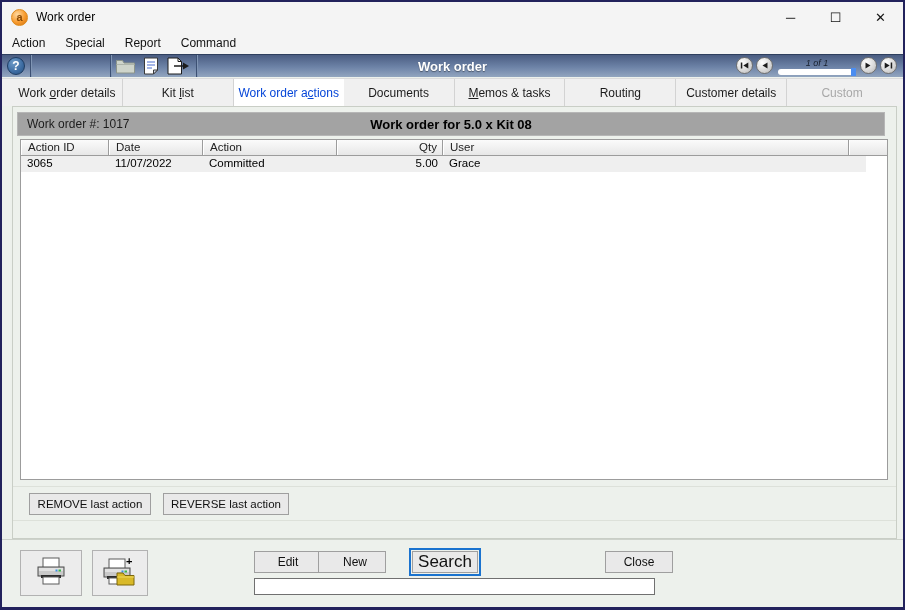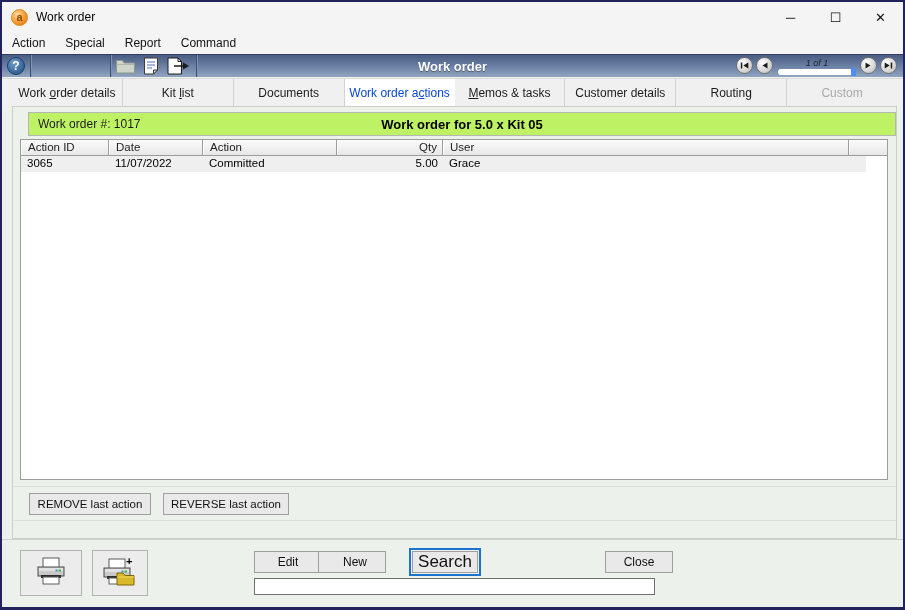--- a/index.html
+++ b/index.html
@@ -49,21 +49,21 @@
   .tab { flex:1; display:flex; align-items:center; justify-content:center;
     font-size:12px; color:#1b1b1b; border-right:1px solid #d3d3d3; white-space:pre; }
   .tab:last-child { border-right:none; }
   .tab.selected { background:#ffffff; color:#0646d8; border-right:none; }
   .tab span { white-space:pre; }
   .mn { text-decoration:underline; }
   .tab.disabled { color:#a8a8a8; }
   
   .pane { position:absolute; top:104px; left:10px; width:885px; height:433px;
     background:#edf1ec; border:1px solid #c9cec6; }
-  .headerbox { position:absolute; left:15px; top:5px; width:868px; height:24px; background:#bef264; border:1px solid #b6b6b6;padding-left:8px; }
+  .headerbox { position:absolute; left:4px; top:5px; width:868px; height:24px; background:#a3a3a3; border:1px solid #b6b6b6;padding-left:8px; }
   .wo-number { position:absolute; left:9px; top:0; bottom:0; display:flex; align-items:center; font-size:12px; color:#1c1c1c; }
   .wo-title { position:absolute; inset:0; display:flex; align-items:center; justify-content:center;
     font-size:13px; font-weight:bold; color:#000; }
   .datatable { position:absolute; left:7px; top:32px; width:868px; height:341px; background:#fff; border:1px solid #9c9c9c; overflow:hidden; }
   .thead { display:flex; height:16px; background:linear-gradient(#fbfbfb,#e7e7e7); border-bottom:1px solid #9c9c9c; font-size:11.5px; color:#222; }
   .th { border-right:1px solid #9c9c9c; border-left:1px solid #ffffff; padding:1px 5px 0 6px; white-space:nowrap; overflow:hidden; }
   .th.qty { text-align:right; }
   .th.filler { flex:1; border-right:none; }
   .c0 { width:88px; } .c1 { width:94px; } .c2 { width:134px; } .c3 { width:106px; } .c4 { width:406px; }
   .trow { display:flex; height:16px; font-size:11.5px; color:#000; background:#efefef; width:845px; }
@@ -168,33 +168,33 @@
             <rect x="6.7" y="1.5" width="1.5" height="6" fill="#1c1c1c"></rect>
           </svg>
       </div>
     </div>
   </div>
 
   <div class="tabstrip">
     <div class="tabs-inner">
       <div class="tab"><span>Work </span><span class="mn">o</span><span>rder details</span></div>
       <div class="tab"><span>Kit </span><span class="mn">l</span><span>ist</span></div>
+      <div class="tab selected"><span>Work order a</span><span class="mn">c</span><span>tions</span></div>
       <div class="tab"><span>Documents</span><span class="mn"></span><span></span></div>
-      <div class="tab selected"><span>Work order a</span><span class="mn">c</span><span>tions</span></div>
       <div class="tab"><span></span><span class="mn">M</span><span>emos &amp; tasks</span></div>
+      <div class="tab"><span>Routing</span><span class="mn"></span><span></span></div>
       <div class="tab"><span>Customer details</span><span class="mn"></span><span></span></div>
-      <div class="tab"><span>Routing</span><span class="mn"></span><span></span></div>
       <div class="tab disabled"><span>Custom</span><span class="mn"></span><span></span></div>
     </div>
   </div>
 
   <div class="pane">
     <div class="headerbox">
       <div class="wo-number">Work order #: 1017</div>
-      <div class="wo-title">Work order for 5.0 x Kit 05</div>
+      <div class="wo-title">Work order for 5.0 x Kit 08</div>
     </div>
 
     <div class="datatable">
       <div class="thead">
         <div class="th c0">Action ID</div>
         <div class="th c1">Date</div>
         <div class="th c2">Action</div>
         <div class="th c3 qty">Qty</div>
         <div class="th c4">User</div>
         <div class="th filler"></div>

